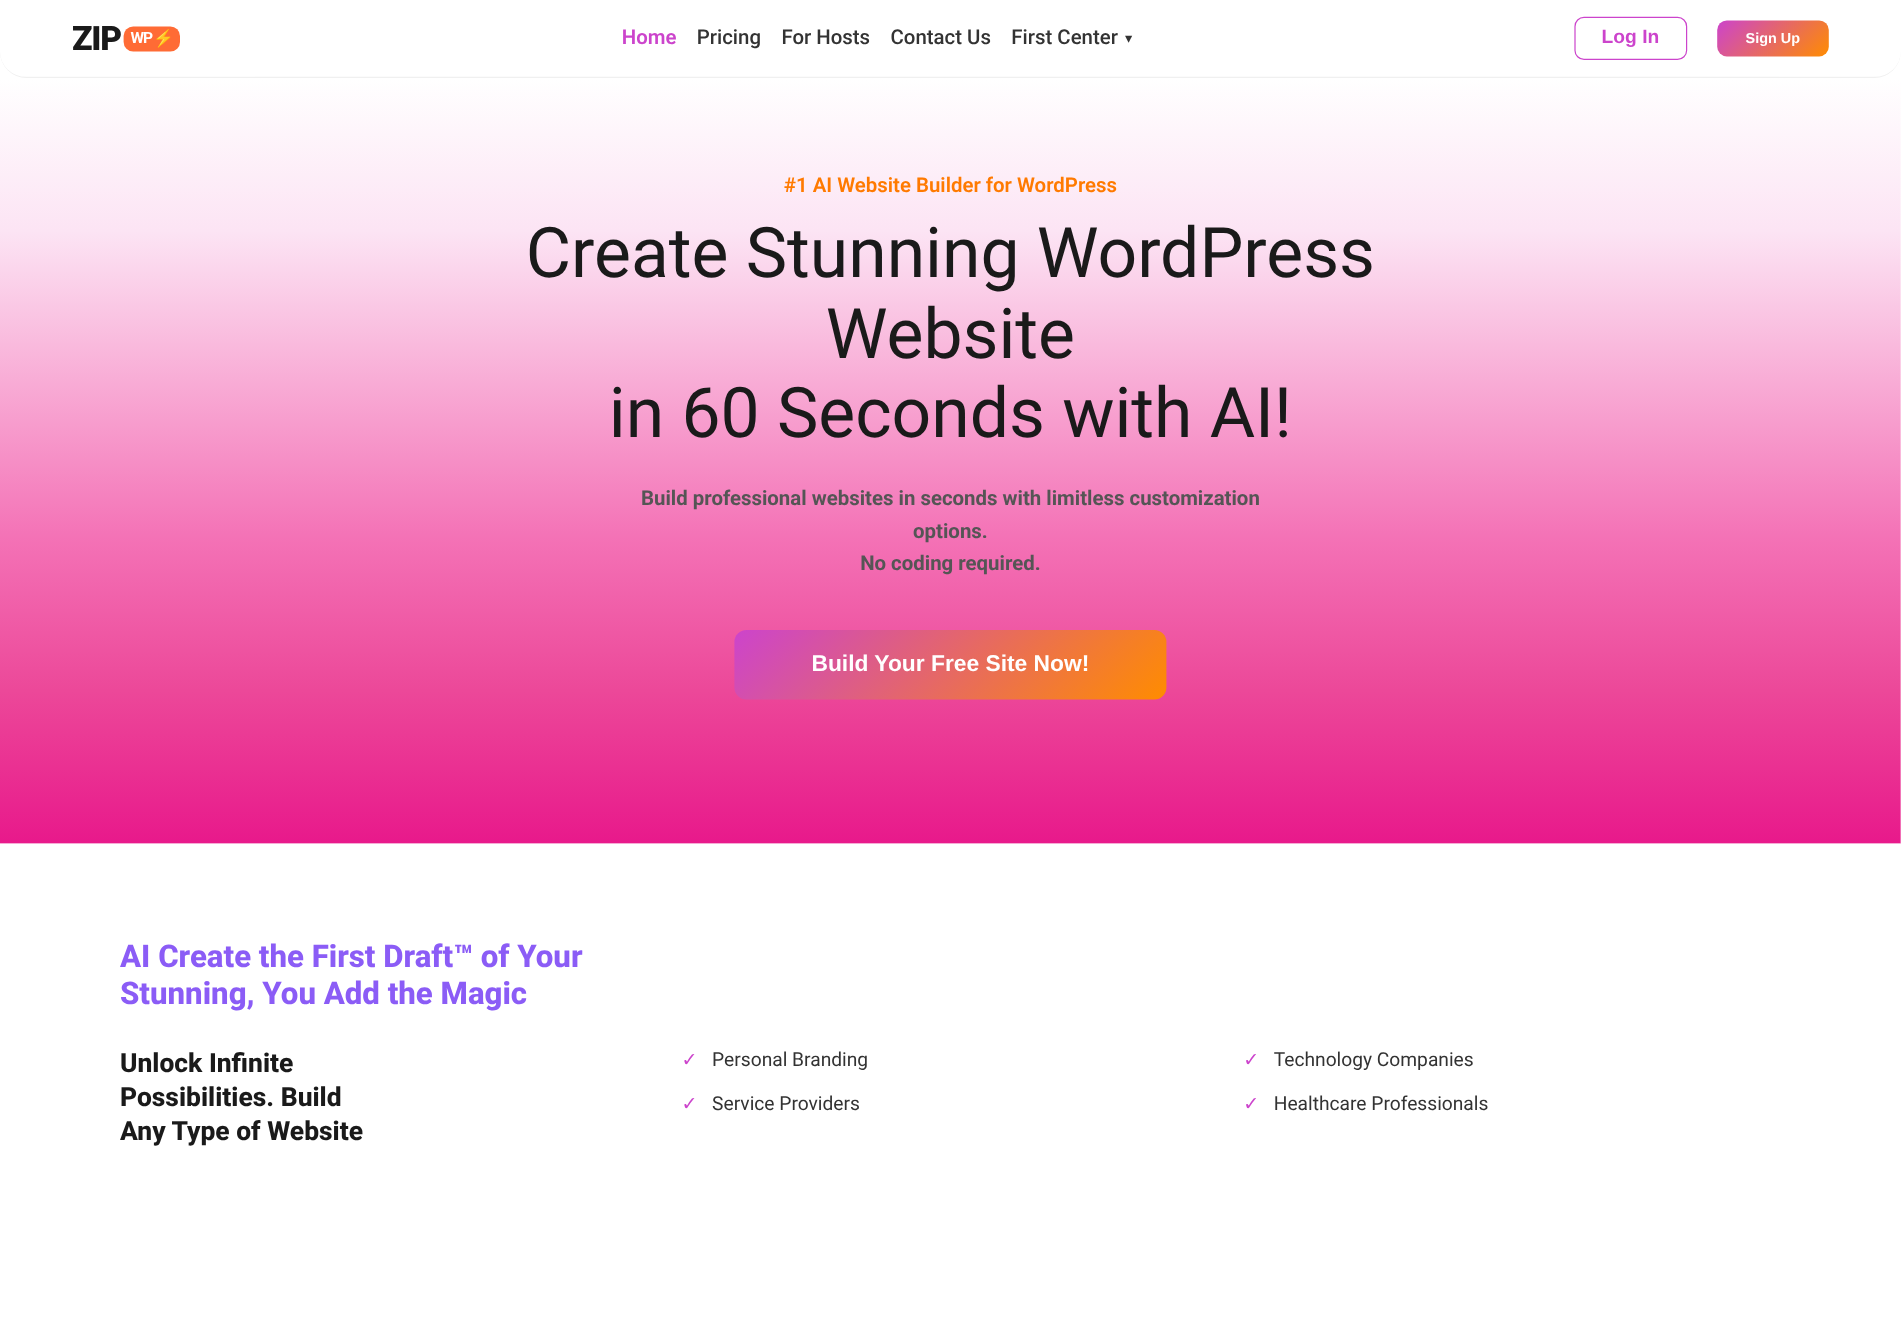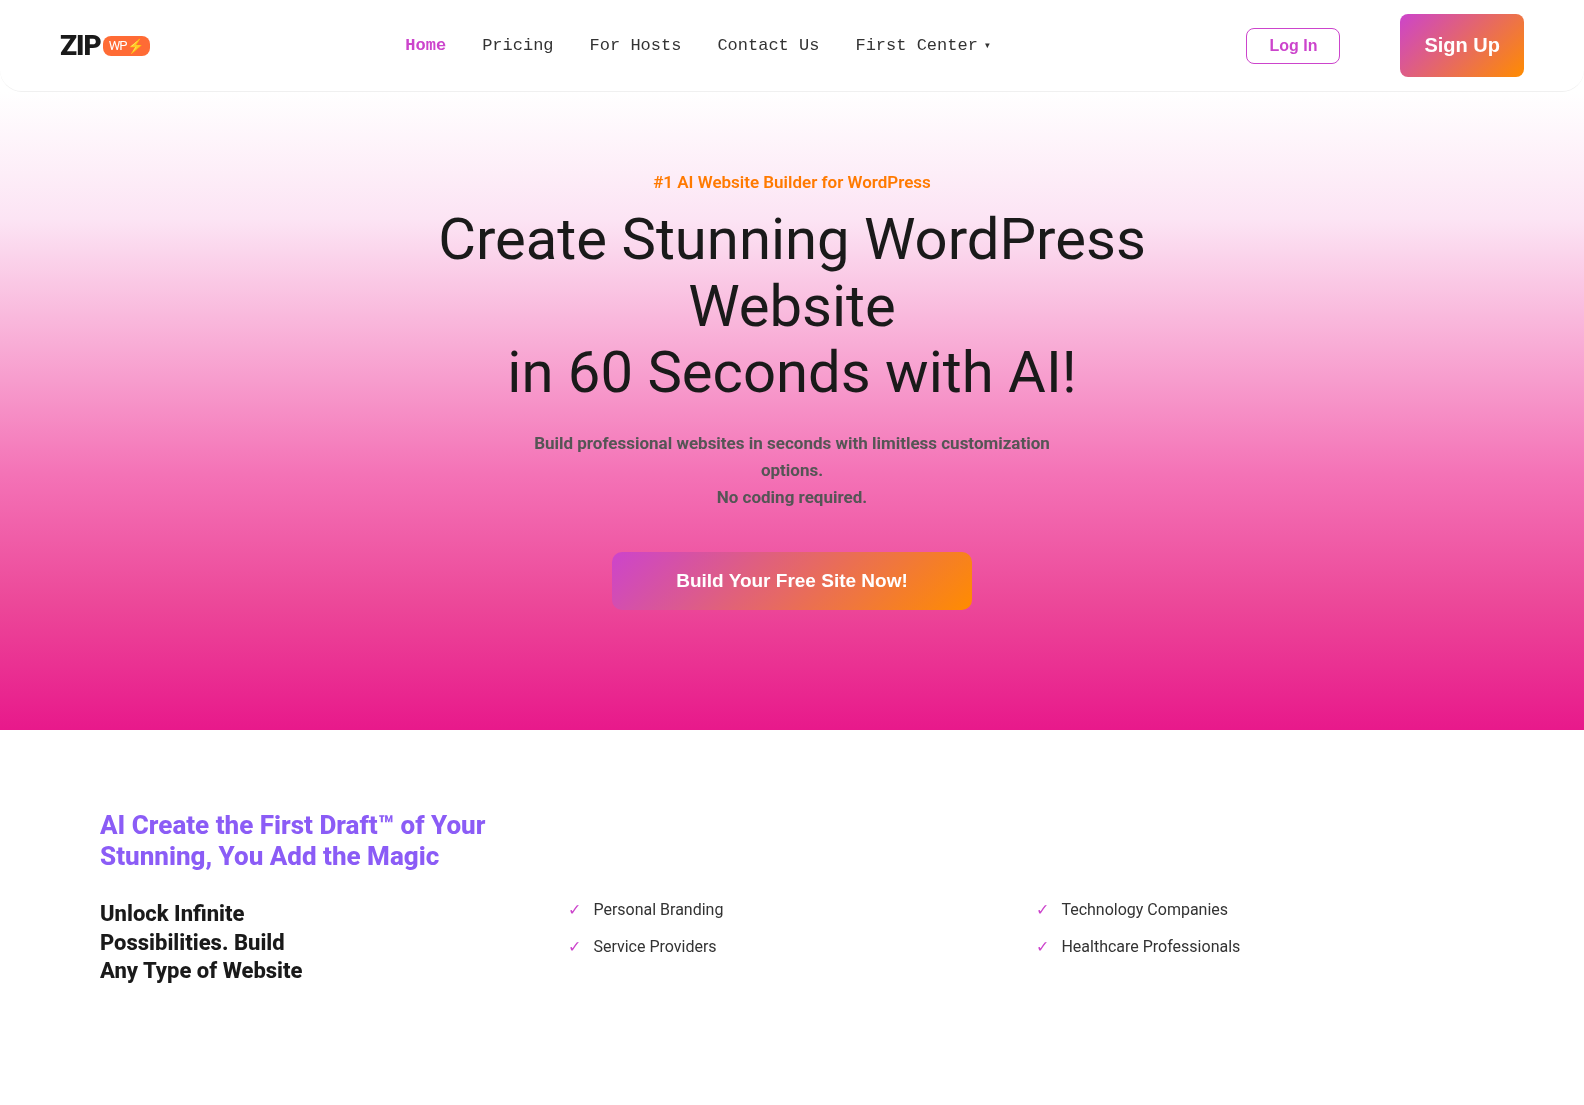--- a/index.html
+++ b/index.html
@@ -32,33 +32,32 @@
       display: inline-flex;
       align-items: center;
       background: #ff6b35;
       border-radius: 8px;
       padding: 2px 6px;
       margin-left: 2px;
     }
     .logo-wp {
       color: #fff;
       font-size: 13px;
-      font-weight: 400;
+      font-weight: 700;
     }
     .logo-lightning {
       color: #fff;
       font-size: 14px;
       margin-left: 1px;
     }
     .nav-links {
       display: flex;
       align-items: flex-end;
-      gap: 36px;
+      gap: 17px;
       list-style: none;
-      font-family: Liberation Mono, monospace;
     }
     .nav-links li a {
       text-decoration: none;
       font-size: 17px;
       font-weight: 500;
       color: #333;
     }
     .nav-links li a.active { color: #cc44cc; font-weight: 600; }
     .nav-help {
       display: flex;
@@ -67,42 +66,41 @@
       font-size: 17px;
       font-weight: 500;
       color: #333;
       text-decoration: none;
       cursor: pointer;
     }
     .chevron-icon { font-size: 12px; }
     .nav-actions {
       display: flex;
       align-items: center;
-      gap: 12px;
+      gap: 25px;
     }
     .btn-login {
       border: 1.5px solid #cc44cc;
       background: transparent;
       color: #cc44cc;
       font-size: 16px;
       font-weight: 600;
       padding: 8px 22px;
       border-radius: 8px;
       cursor: pointer;
     }
     .btn-signup {
       background: linear-gradient(135deg, #cc44cc 0%, #ff8c00 100%);
       color: #fff;
-      font-size: 20px;
+      font-size: 12px;
       font-weight: 600;
-      padding: 20px 24px;
+      padding: 8px 24px;
       border-radius: 8px;
       border: none;
       cursor: pointer;
-      margin-left: 48px;
     }
 
     
     .hero {
       background: linear-gradient(180deg, #ffffff 0%, #fce4f4 20%, #f472b6 60%, #ec4899 80%, #e8198b 100%);
       text-align: center;
       padding: 80px 40px 120px;
       min-height: 560px;
     }
     .hero-tagline {

